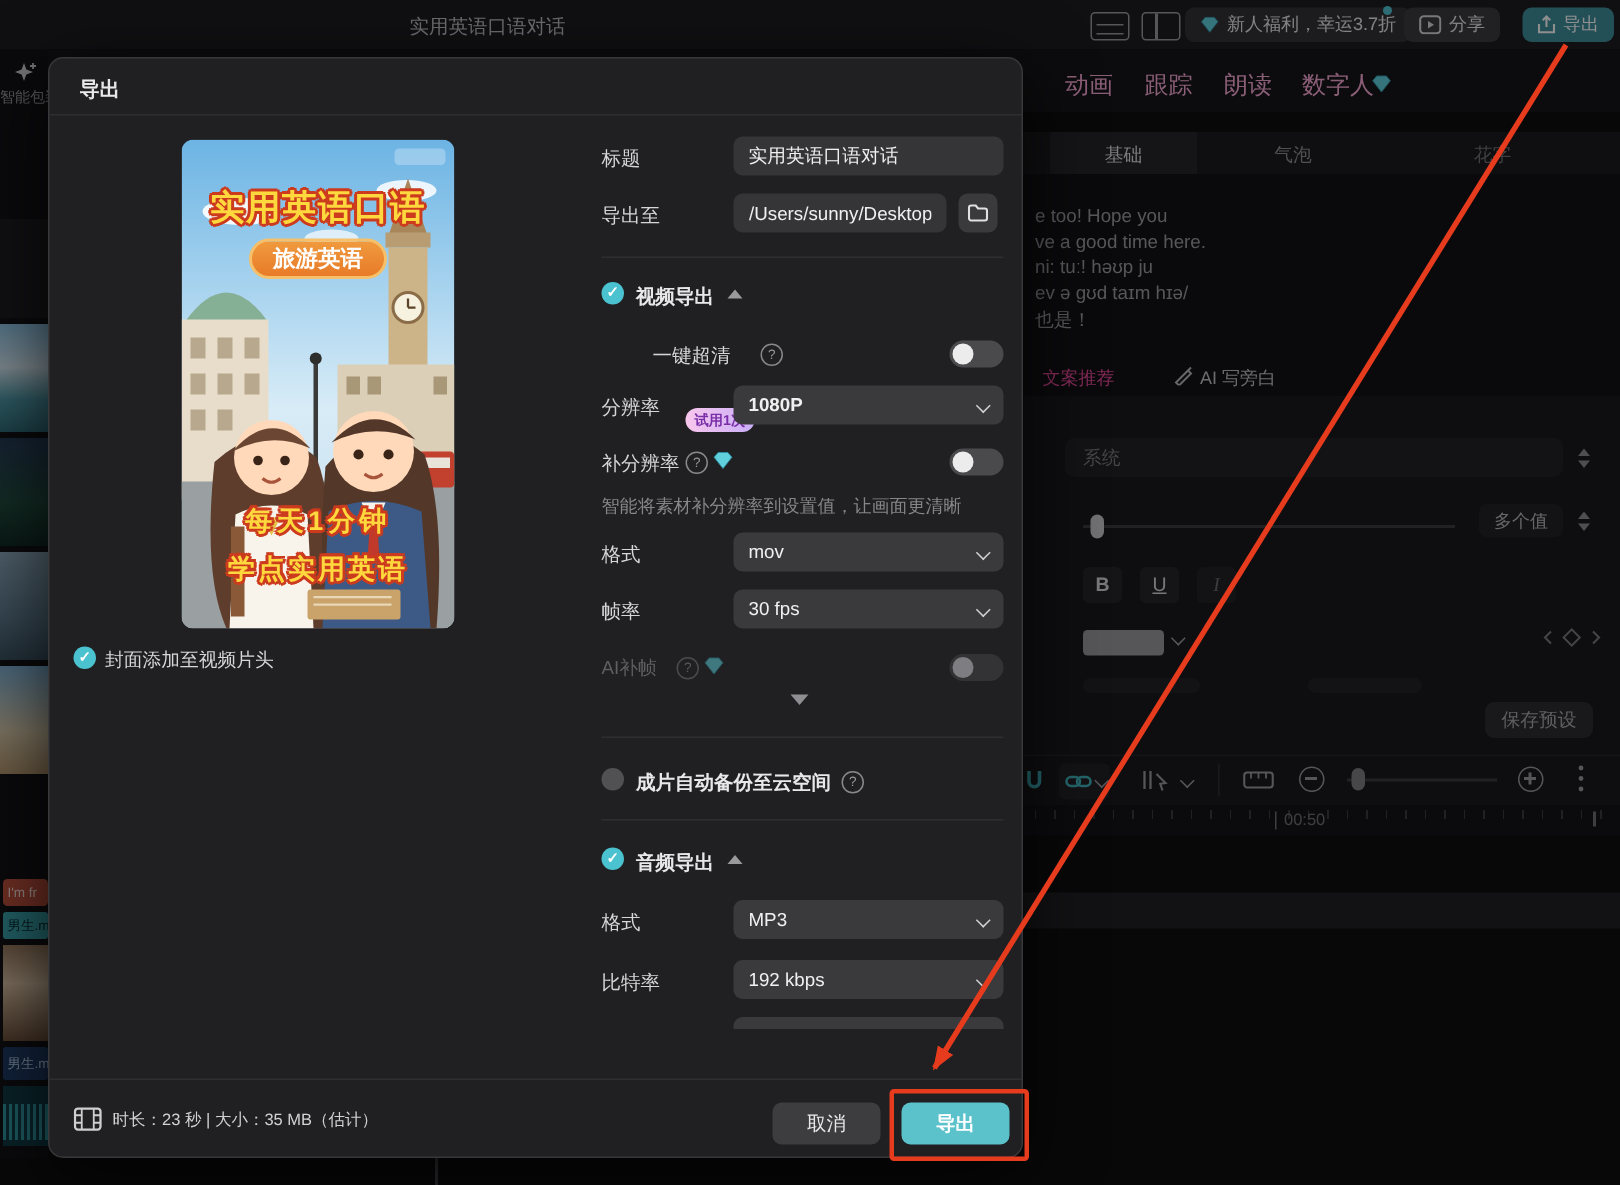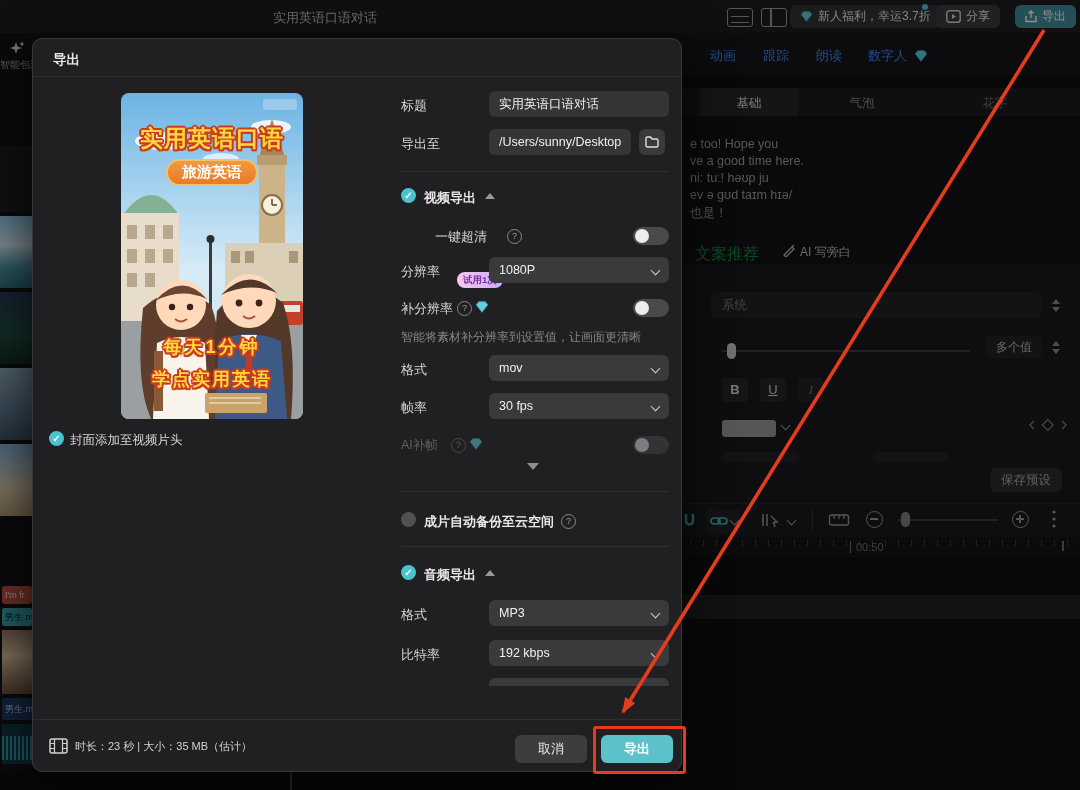--- a/index.html
+++ b/index.html
@@ -6,21 +6,21 @@
   .stage{position:relative;width:1080px;height:790px;overflow:hidden;background:#0b0b0c;}
   .abs{position:absolute;}
   
   .topbar{position:absolute;left:0;top:0;width:1080px;height:33px;background:#1b1b1d;}
   .tb-title{position:absolute;left:245px;top:9px;width:160px;text-align:center;font-size:13px;color:#c2c2c4;white-space:nowrap;}
   .tb-iconbox{position:absolute;top:8px;width:24px;height:17px;border:1.5px solid #9a9a9c;border-radius:3px;}
   .tb-iconbox .lines{position:absolute;left:3px;right:3px;bottom:3px;height:5px;border-top:1.5px solid #9a9a9c;border-bottom:1.5px solid #9a9a9c;}
   .tb-iconbox .vsplit{position:absolute;left:8px;top:0;bottom:0;width:1.5px;background:#9a9a9c;}
   .chev{display:inline-block;width:6px;height:6px;border-right:1.5px solid #cfcfcf;border-bottom:1.5px solid #cfcfcf;transform:rotate(45deg);}
   .pill{position:absolute;display:flex;align-items:center;gap:5px;height:23px;border-radius:6px;padding:0 10px;box-sizing:border-box;text-align:right;}
-  .tabs span{position:absolute;font-size:13px;color:#3b82f6;white-space:nowrap;}
+  .tabs span{position:absolute;font-size:16px;color:#f9a8d4;white-space:nowrap;}
   .subtab{position:absolute;font-size:12.5px;white-space:nowrap;}
   .bgline{position:absolute;left:690px;font-size:12.5px;color:#9c9ca0;white-space:nowrap;}
   .badge{display:inline-block;border-radius:8px;font-weight:bold;white-space:nowrap;margin-top:44px;}
   .toggle{position:absolute;width:36px;height:18px;border-radius:9px;background:#4a4a4c;}
   .toggle .knob{position:absolute;left:2px;top:2px;width:14px;height:14px;border-radius:50%;background:#ececec;}
   .toggle.dim{background:#333335;}
   .toggle.dim .knob{background:#7e7e82;}
   .ckc{position:absolute;width:15px;height:15px;border-radius:50%;background:#4ac2cf;color:#fff;font-size:10px;font-weight:bold;line-height:15px;text-align:center;}
   .ckc::after{content:"✓";}
   .ckc.off{background:#515154;}
@@ -107,21 +107,21 @@
     <div class="subtab" style="left:700px;top:95px;width:98px;text-align:center;color:#dedede;">基础</div>
     <div class="subtab" style="left:820px;top:95px;width:84px;text-align:center;color:#8e8e90;">气泡</div>
     <div class="subtab" style="left:953px;top:95px;width:84px;text-align:center;color:#707073;">花字</div>
 
     <div class="abs" style="left:682px;top:116px;width:398px;height:148px;background:#0f0f11;">
       <div class="bgline" style="left:8px;top:21px;">e too! Hope you</div>
       <div class="bgline" style="left:8px;top:38px;">ve a good time here.</div>
       <div class="bgline" style="left:8px;top:55px;">ni: tuː! həʊp ju</div>
       <div class="bgline" style="left:8px;top:72px;">ev ə gʊd taɪm hɪə/</div>
       <div class="bgline" style="left:8px;top:89px;">也是！</div>
-      <div style="position:absolute;left:13px;top:128px;font-size:16px;color:#15803d;white-space:nowrap;"><span>文案推荐</span></div>
+      <div style="position:absolute;left:13px;top:128px;font-size:12px;color:#ec4899;white-space:nowrap;"><span>文案推荐</span></div>
       <span class="badge" style="position:absolute;left:64px;top:127px;background:#44464a;color:#c9cbd0;font-size:10px;padding:1px 5px;">限免</span>
       <svg style="position:absolute;left:100px;top:127px;" width="14" height="14" viewBox="0 0 14 14">
           <path d="M2 12 L10 4 L12 6 L4 14 Z M10 4 L12 2" fill="none" stroke="#b8b8bb" stroke-width="1.3"></path>
         </svg>
       <div style="position:absolute;left:118px;top:128px;font-size:12px;color:#c0c0c3;white-space:nowrap;"><span>AI 写旁白</span></div>
       <span class="badge" style="position:absolute;left:170px;top:127px;background:#6b80d8;color:#101838;font-size:10.5px;padding:1px 6px;">深度思考</span>
     </div>
 
     <div class="abs" style="left:682px;top:264px;width:398px;height:239px;background:#161618;">
       <div style="position:absolute;left:28px;top:28px;width:332px;height:26px;background:#1f1f22;border-radius:6px;display:flex;align-items:center;padding:0 12px;box-sizing:border-box;font-size:12.5px;color:#7a7a7e;">
@@ -324,21 +324,21 @@
     <span class="tri-up" style="position:absolute;left:452px;top:154px;"></span>
 
     <div class="lbl" style="left:368px;top:189px;margin-left:34px;">一键超清</div>
     <span class="badge" style="position:absolute;left:424px;top:189px;background:linear-gradient(90deg,#f8c7ec,#c9aef8);color:#7a2fa8;font-size:9.5px;padding:1.5px 6px;">试用1次</span>
     <div class="qicon" style="left:474px;top:190px;"></div>
     <div class="toggle" style="left:600px;top:188px;">
         <div class="knob"></div>
       </div>
 
     <div class="lbl" style="left:368px;top:224px;">分辨率</div>
-    <div class="dd" style="left:456px;top:218px;width:180px;">
+    <div class="dd" style="left:456px;top:218px;width:180px;font-weight:bold;">
         <span>1080P</span>
         <span class="chev"></span>
       </div>
 
     <div class="lbl" style="left:368px;top:261px;">补分辨率</div>
     <div class="qicon" style="left:424px;top:262px;"></div>
     <svg class="abs" style="left:442px;top:262px;" width="14" height="12" viewBox="0 0 13 11">
         <polygon points="1,3.5 3.5,0.5 9.5,0.5 12,3.5 6.5,10.5" fill="#5fd0dc" stroke="#2f8ea0" stroke-width="0.6"></polygon>
       </svg>
     <div class="toggle" style="left:600px;top:260px;">

